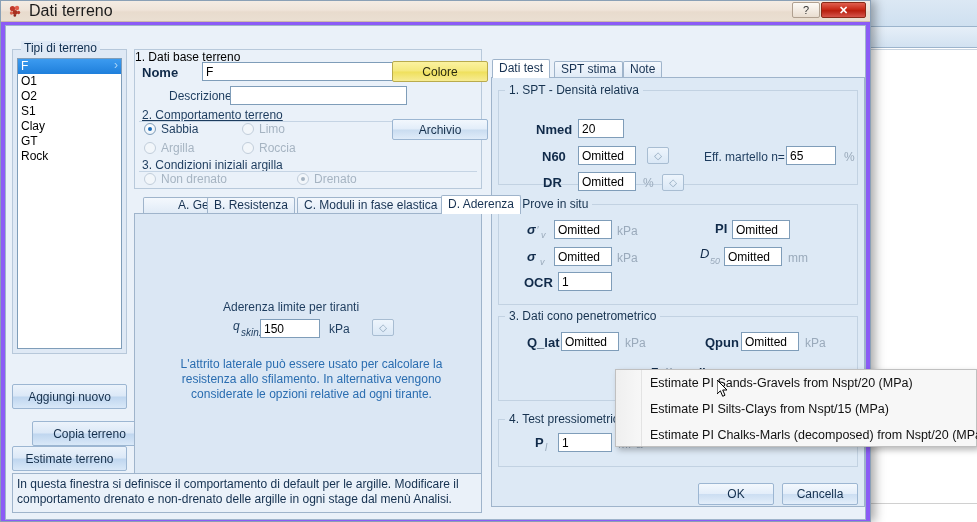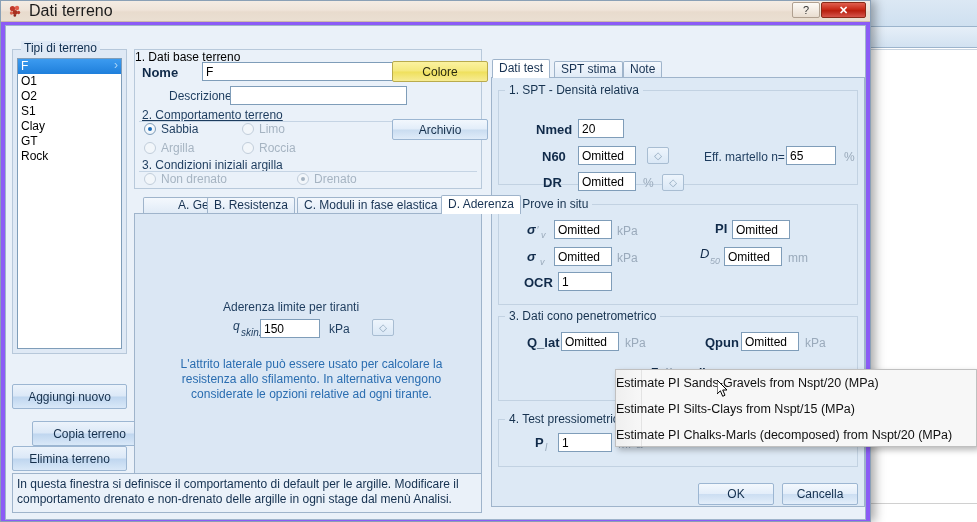--- a/index.html
+++ b/index.html
@@ -287,20 +287,21 @@
     z-index: 50;
   }
   .popup .gutter {
     position: absolute; left: 0; top: 0; bottom: 0; width: 26px;
     background: linear-gradient(to right, #efefef, #f7f7f7);
     border-right: 1px solid #e3e3e3;
   }
   .menu-item {
     position: relative;
     height: 26px; line-height: 26px;
+    padding-left: 34px;
     font-size: 12.5px; color: #111;
     white-space: nowrap;
     font-family: "Liberation Sans", sans-serif;
   }
 
   .cursor {
     position: absolute; left: 717px; top: 380px;
     width: 12px; height: 19px; z-index: 99;
     pointer-events: none;
   }
@@ -346,21 +347,21 @@
           <div class="list-item">O2</div>
           <div class="list-item">S1</div>
           <div class="list-item">Clay</div>
           <div class="list-item">GT</div>
           <div class="list-item">Rock</div>
         </div>
       </div>
 
       <div class="sidebtn" style="top:358px;">Aggiungi nuovo</div>
       <div class="sidebtn" style="top:395px;margin-left:20px;">Copia terreno</div>
-      <div class="sidebtn" style="top:420px;">Elimina terreno</div>
+      <div class="sidebtn" style="top:420px;">Estimate terreno</div>
       <div class="sidebtn" style="top:451px;">Incolla terreno</div>
 
       <div class="panel-center">
 
         <div class="grp-base">
           <span class="legend" style="background:#eaf1f9;">1. Dati base terreno</span>
         </div>
 
         <span class="lbl lbl-b" style="left:8px; top:16px; font-size:13px;">Nome</span>
         <input class="tf" style="left: 68px; top: 13px; width: 205px;" value="F">

